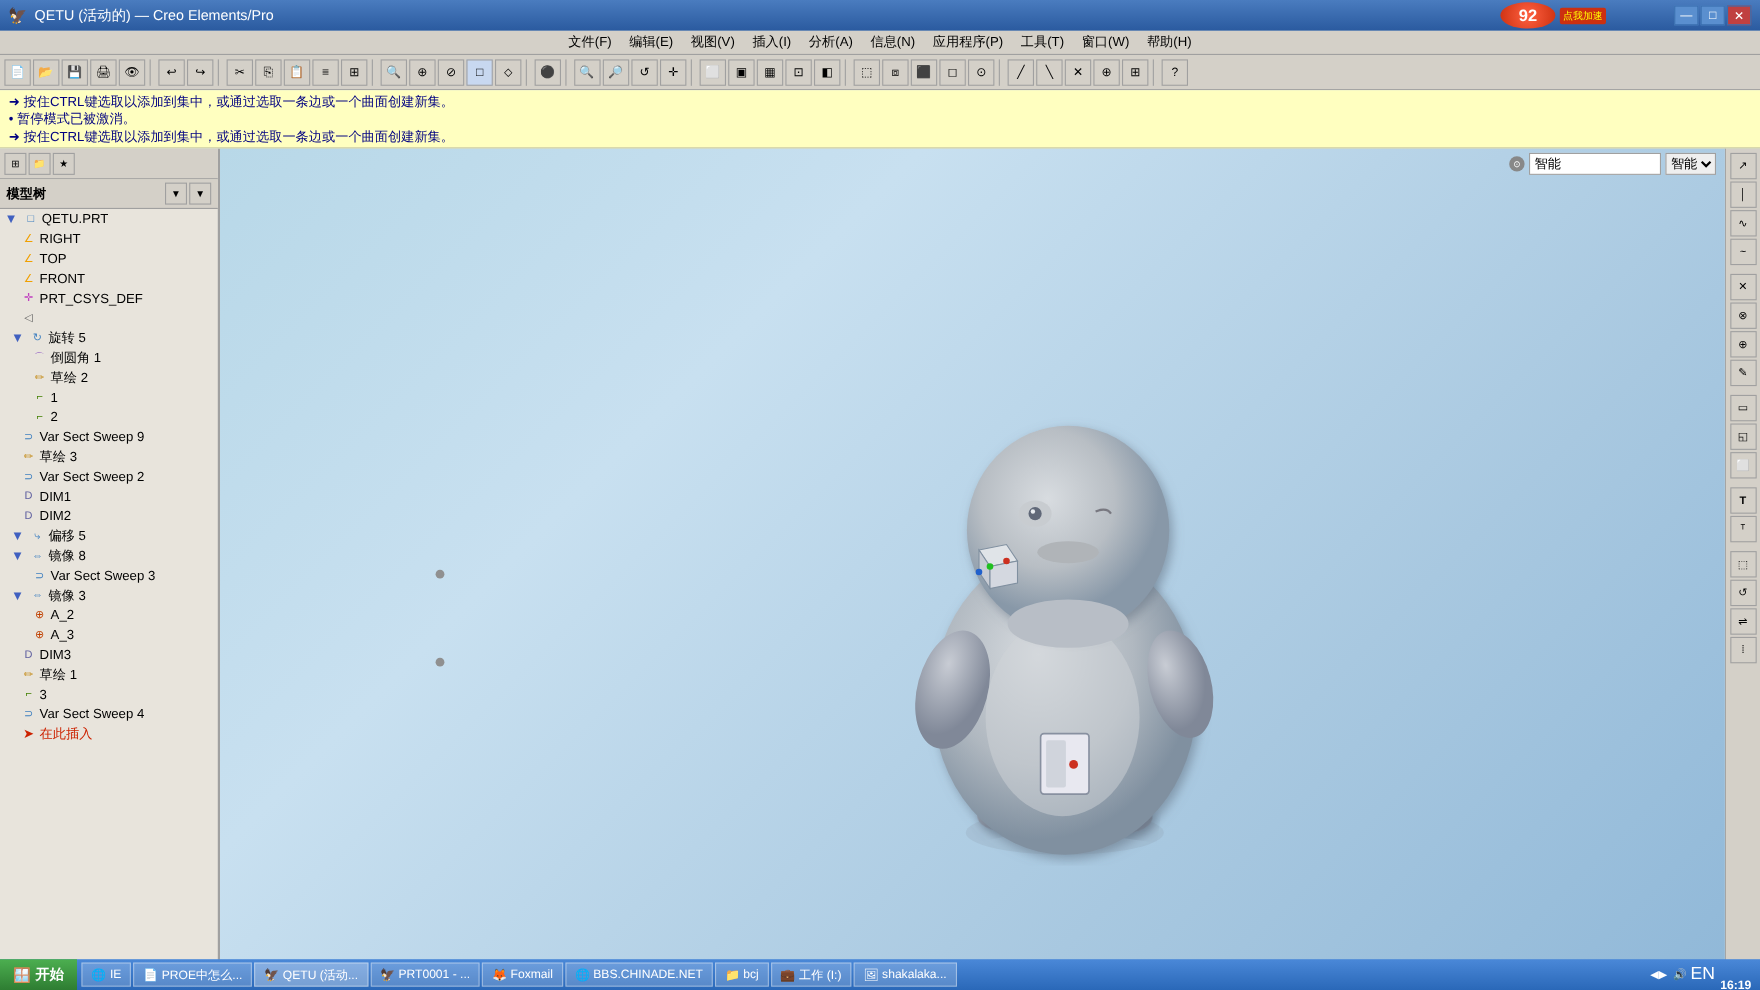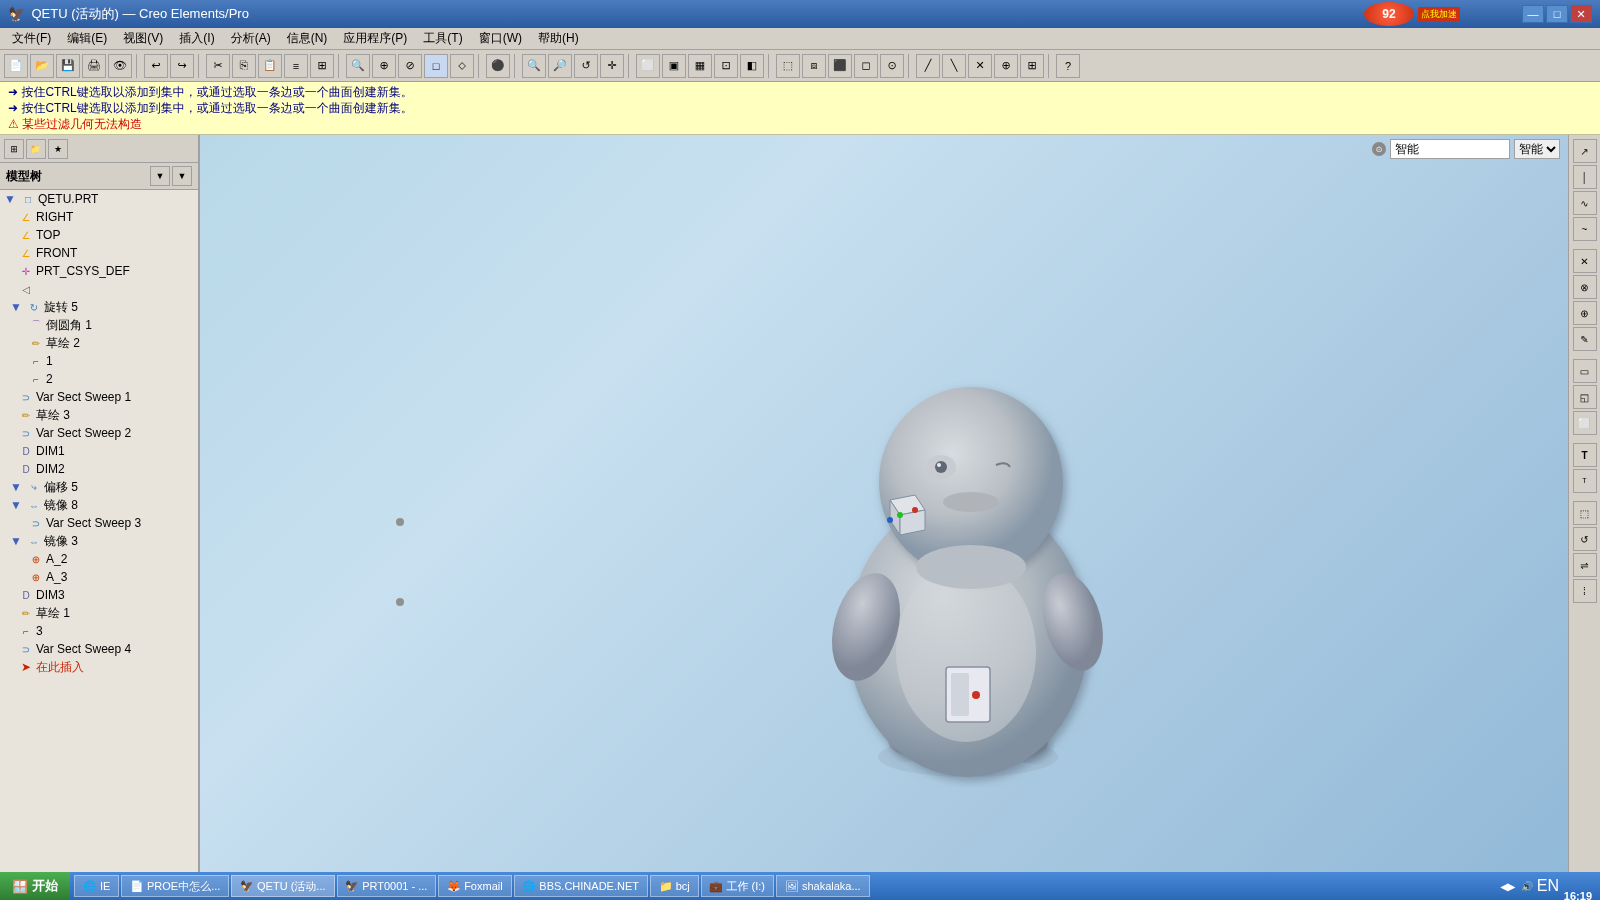--- a/index.html
+++ b/index.html
@@ -29,20 +29,21 @@
     }
 
     
     #menubar {
       height: 22px;
       background: #d4d0c8;
       display: flex;
       align-items: center;
       border-bottom: 1px solid #a0a0a0;
       padding: 0 4px;
+      justify-content: center;
     }
     .menu-item {
       padding: 2px 8px;
       font-size: 12px;
       color: #000;
       cursor: pointer;
     }
 
     
     #toolbar {
@@ -268,21 +269,21 @@
 <div id="app-wrapper">
 
   <div id="titlebar">
     <div id="titlebar-left">
       <span style="font-size:14px;">🦅</span>
       <span>QETU (活动的) — Creo Elements/Pro</span>
     </div>
     <div id="titlebar-controls">
 
       <div style="position:absolute; top:2px; right:140px; display:flex; align-items:center; gap:4px;">
-        <div style="width:50px; height:24px; background:radial-gradient(circle, #ff6040, #cc3010); border-radius:50%; display:flex; align-items:center; justify-content:center; color:white; font-size:12px; font-weight:bold;">92</div>
+        <div style="width:50px; height:24px; background:radial-gradient(circle, #ff6040, #cc3010); border-radius:50%; display:flex; align-items:center; justify-content:center; color:white; font-size:15px; font-weight:bold;">92</div>
         <div style="font-size:9px; color:yellow; background:#cc3010; padding:1px 3px; border-radius:2px;">点我加速</div>
       </div>
       <div class="title-btn">—</div>
       <div class="title-btn">□</div>
       <div class="title-btn" style="background:#c04040;">✕</div>
     </div>
   </div>
 
   <div id="menubar">
     <span class="menu-item">文件(F)</span>
@@ -342,22 +343,22 @@
     <div class="tb-btn">╲</div>
     <div class="tb-btn">✕</div>
     <div class="tb-btn">⊕</div>
     <div class="tb-btn">⊞</div>
     <div class="tb-sep"></div>
     <div class="tb-btn">?</div>
   </div>
 
   <div id="statusbar">
     <div class="status-line">➜ 按住CTRL键选取以添加到集中，或通过选取一条边或一个曲面创建新集。</div>
+    <div class="status-line">• 暂停模式已被激消。</div>
     <div class="status-line">➜ 按住CTRL键选取以添加到集中，或通过选取一条边或一个曲面创建新集。</div>
-    <div class="status-line status-warning">⚠ 某些过滤几何无法构造</div>
   </div>
 
   <div id="content-area">
 
     <div id="left-panel">
 
       <div id="panel-toolbar">
         <div class="panel-tb-icon">⊞</div>
         <div class="panel-tb-icon">📁</div>
         <div class="panel-tb-icon">★</div>
@@ -425,21 +426,21 @@
           <span class="tree-label">1</span>
         </div>
 
         <div class="tree-item" style="padding-left: 28px;">
           <span class="tree-icon" style="font-size:10px; color:#408000;">⌐</span>
           <span class="tree-label">2</span>
         </div>
 
         <div class="tree-item" style="padding-left: 18px;">
           <span class="tree-icon" style="font-size:10px; color:#4080c0;">⊃</span>
-          <span class="tree-label">Var Sect Sweep 1</span>
+          <span class="tree-label">Var Sect Sweep 9</span>
         </div>
 
         <div class="tree-item" style="padding-left: 18px;">
           <span class="tree-icon" style="font-size:10px; color:#c08000;">✏</span>
           <span class="tree-label">草绘 3</span>
         </div>
 
         <div class="tree-item" style="padding-left: 18px;">
           <span class="tree-icon" style="font-size:10px; color:#4080c0;">⊃</span>
           <span class="tree-label">Var Sect Sweep 2</span>

